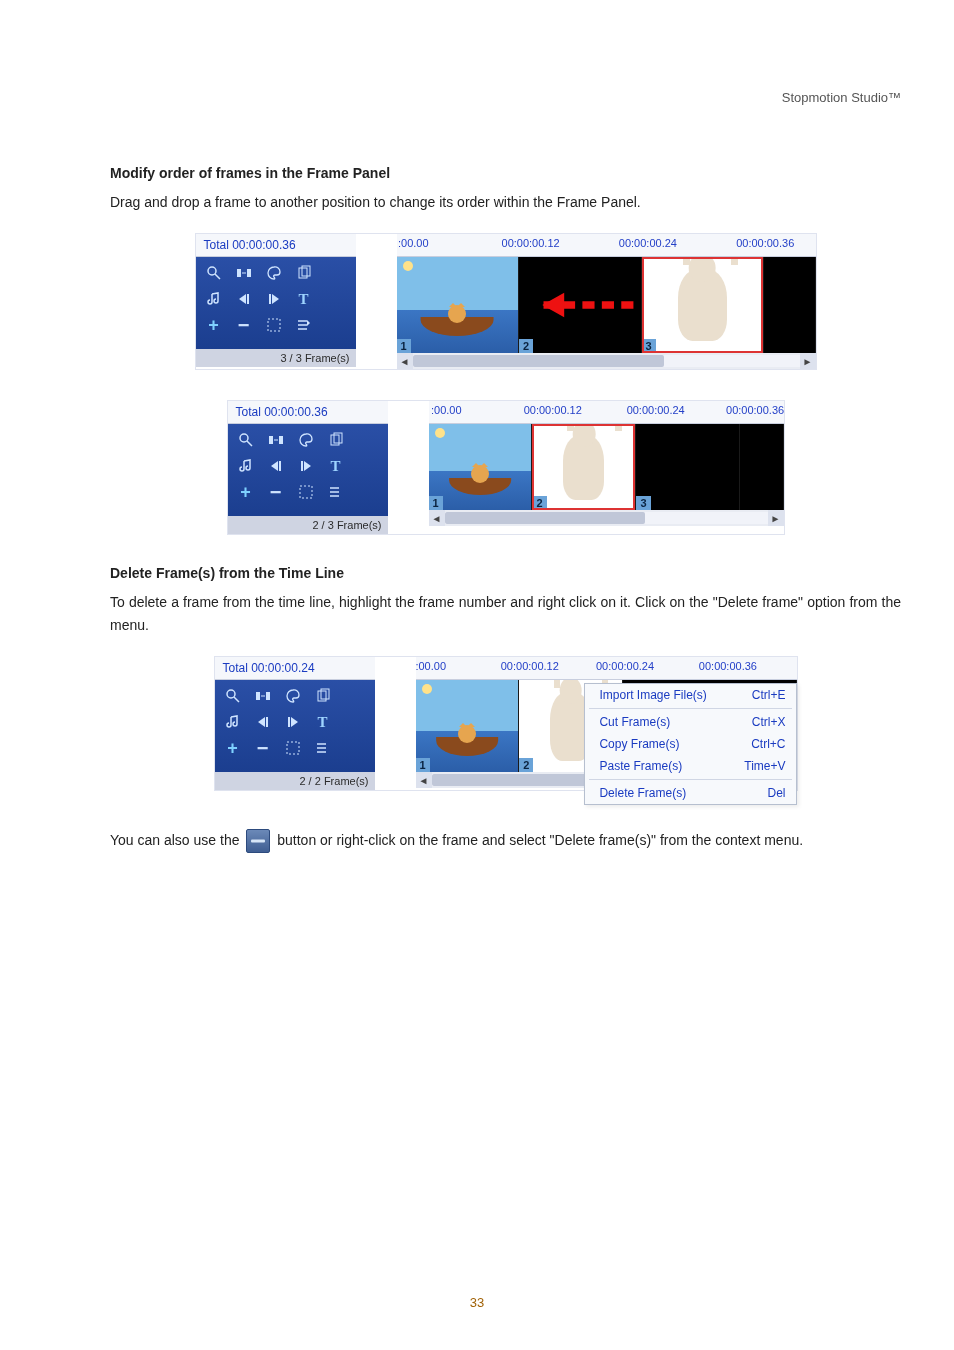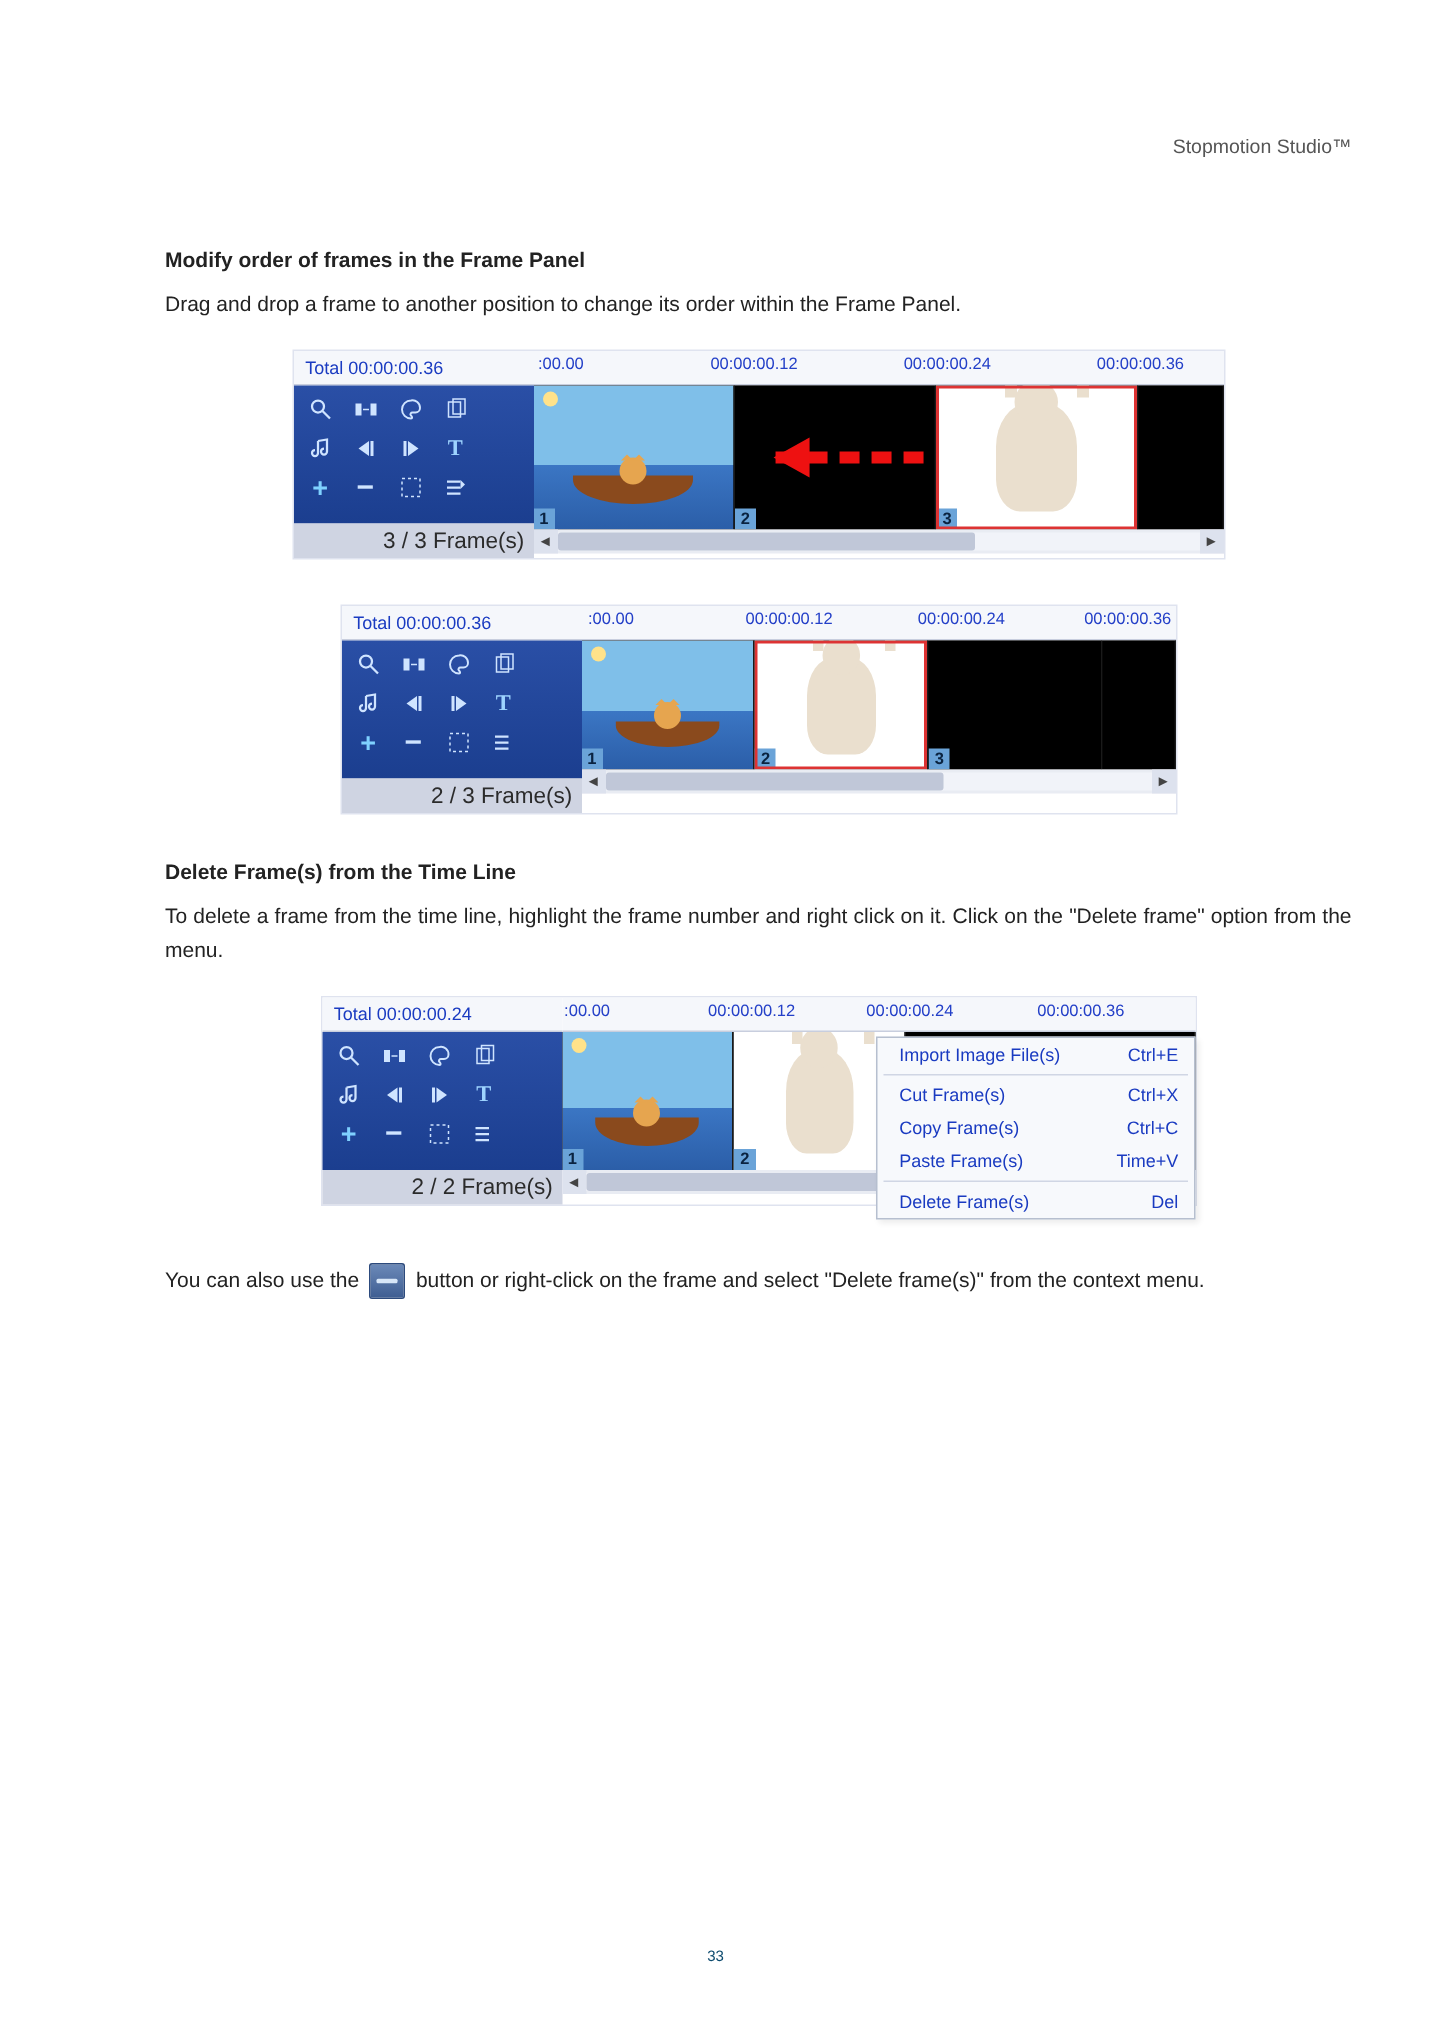--- a/index.html
+++ b/index.html
@@ -39,20 +39,21 @@
     justify-content: center;
     margin: 18px 0 30px 0;
   }
   .fig {
     border: 1px solid #dfe3ef;
     display: flex;
     flex-direction: column;
   }
   .fig .top {
     display: flex;
+    gap: 41px;
   }
   .fig .sidecol {
     display: flex;
     flex-direction: column;
   }
   .totalbar {
     font-size: 12px;
     color: #1a3bc1;
     padding: 4px 8px;
     border-bottom: 1px solid #c8cede;
@@ -76,21 +77,21 @@
     color: #cfe4ff;
     font-size: 13px;
   }
   .iconpanel .ic svg { width: 16px; height: 16px; }
   .iconpanel .plus { color: #7fd1ff; font-weight: bold; font-size: 18px;}
   .iconpanel .minus { color: #cfe4ff; font-weight: bold; font-size: 20px;}
   .iconpanel .tee { color:#9ed4ff; font-weight:bold; font-size:15px; font-family:"Times New Roman",serif;}
   .framecount {
     background: #cfd4e2;
     color: #2b2b2b;
-    font-size: 15px;
+    font-size: 11px;
     text-align: right;
     padding: 3px 6px;
   }
   .timelinecol {
     display: flex;
     flex-direction: column;
     flex: 1;
   }
   .ruler {
     position: relative;
@@ -204,22 +205,22 @@
   .char-scene{width:100%;height:100%;background:#fff;display:flex;align-items:center;justify-content:center;}
   .char-scene .body{width:40%;height:75%;background:#eadfce;border-radius:40% 40% 30% 30%;position:relative;}
   .char-scene .body::before{content:"";position:absolute;top:-22%;left:50%;transform:translateX(-50%);width:55%;height:40%;background:#eadfce;border-radius:50%;}
   .char-scene .body::after{content:"";position:absolute;top:-36%;left:10%;width:15%;height:30%;background:#eadfce;border-radius:50% 50% 0 0;box-shadow:48px 0 0 #eadfce;}
   .black-scene{width:100%;height:100%;background:#000;}
   .footer{
     position:absolute;
     bottom:40px;
     width:100%;
     text-align:center;
-    font-size:10px;
-    color:#0c4a6e;
+    font-size:13px;
+    color:#a16207;
   }
 </style>
 </head>
 <body>
 
 <div class="page">
   <div class="brand">Stopmotion Studio™</div>
 
   <p class="heading">Modify order of frames in the Frame Panel</p>
   <p class="bodytext">Drag and drop a frame to another position to change its order within the Frame Panel.</p>

